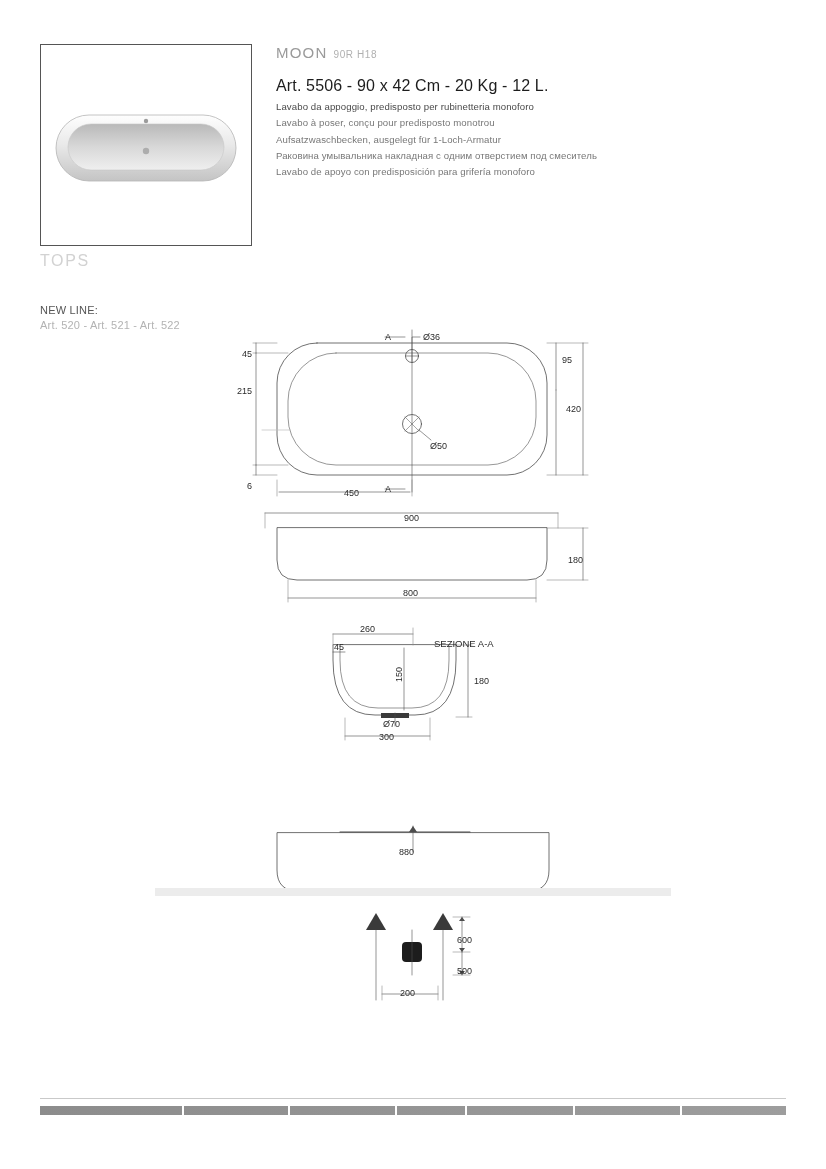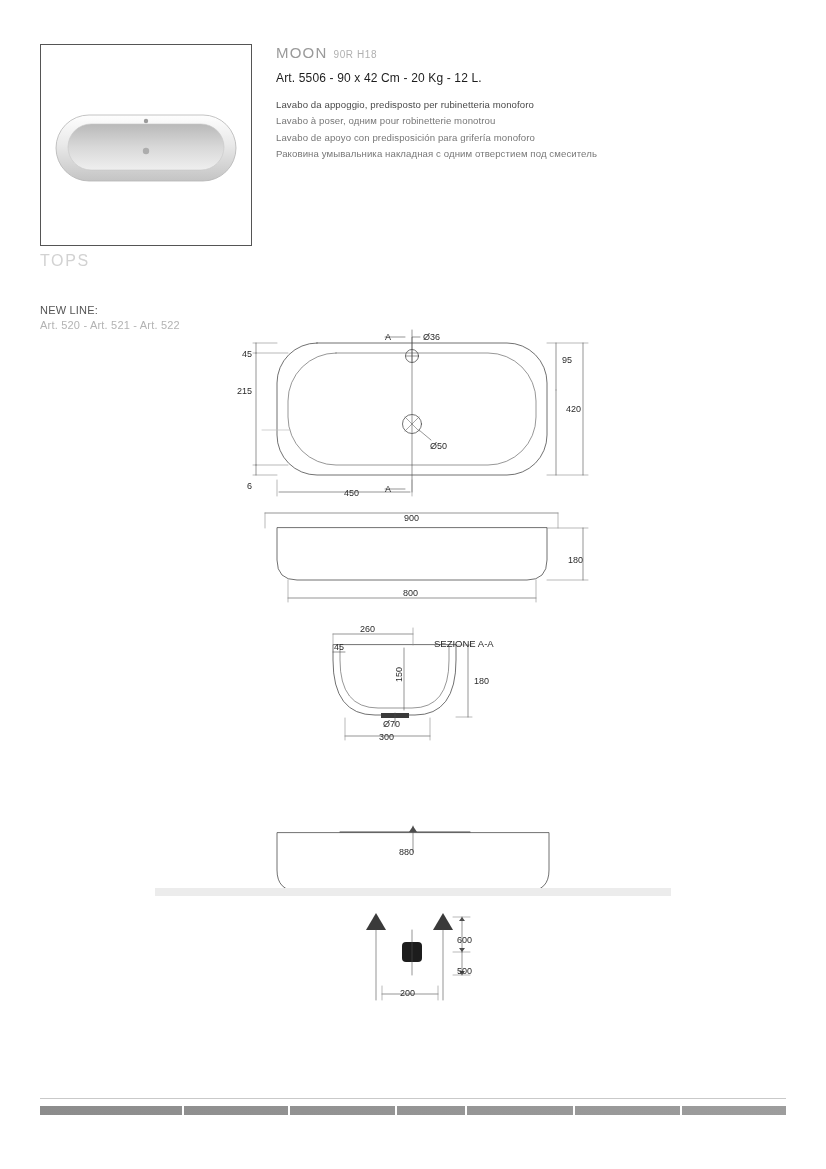--- a/index.html
+++ b/index.html
@@ -26,23 +26,23 @@
   .hdr{position:absolute;left:276px;top:44px;width:520px;}
   .hdr .brand{
     font-size:15px;letter-spacing:1.2px;color:#9a9a9a;font-weight:400;
     display:inline-block;
   }
   .hdr .brand-sub{
     font-size:10px;letter-spacing:.6px;color:#b0b0b0;display:inline-block;
     margin-left:6px;
   }
   .hdr .art{
-    font-size:12px;color:#1d1d1d;margin-top:9px;letter-spacing:.15px;
-  }
-  .hdr .descr{margin-top:12px;}
+    font-size:16px;color:#1d1d1d;margin-top:15px;letter-spacing:.15px;
+  }
+  .hdr .descr{margin-top:4px;}
   .hdr .descr div{
     font-size:9.6px;color:#4a4a4a;line-height:16.3px;letter-spacing:.1px;
   }
   .hdr .descr div.gray{color:#777;}
 
   
   .tops{
     position:absolute;left:40px;top:252px;font-size:16px;color:#d2d2d2;
     letter-spacing:1.6px;
   }
@@ -88,23 +88,24 @@
       <circle cx="91" cy="10" r="2.2" fill="#9c9c9c"></circle>
       <circle cx="91" cy="40" r="3.2" fill="#adadad"></circle>
     </svg>
   </div>
 
   <div class="hdr">
     <span class="brand">MOON</span><span class="brand-sub">90R H18</span>
     <div class="art">Art. 5506 - 90 x 42 Cm - 20 Kg - 12 L.</div>
     <div class="descr">
       <div>Lavabo da appoggio, predisposto per rubinetteria monoforo</div>
-      <div class="gray">Lavabo à poser, одним pour robinetterie monotrou</div>
+      <div class="gray">Lavabo à poser, conçu pour predisposto monotrou</div>
+      <div class="gray">Aufsatzwaschbecken, ausgelegt für 1-Loch-Armatur</div>
+      <div class="gray">Раковина умывальника накладная с одним отверстием под смеситель</div>
       <div class="gray">Lavabo de apoyo con predisposición para grifería monoforo</div>
-      <div class="gray">Раковина умывальника накладная с одним отверстием под смеситель</div>
     </div>
   </div>
 
   <div class="tops">TOPS</div>
   <div class="newline">
     <div class="l1">NEW LINE:</div>
     <div class="l2">Art. 520 - Art. 521 - Art. 522</div>
   </div>
 
   <div class="tech">

